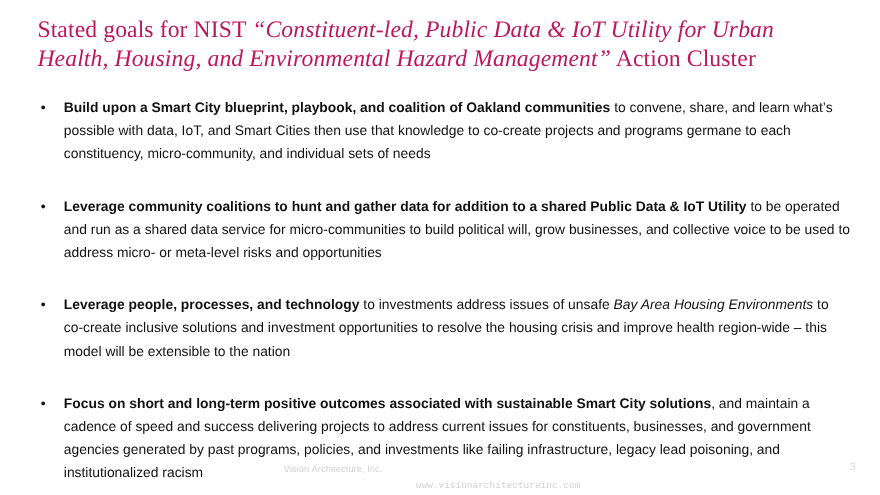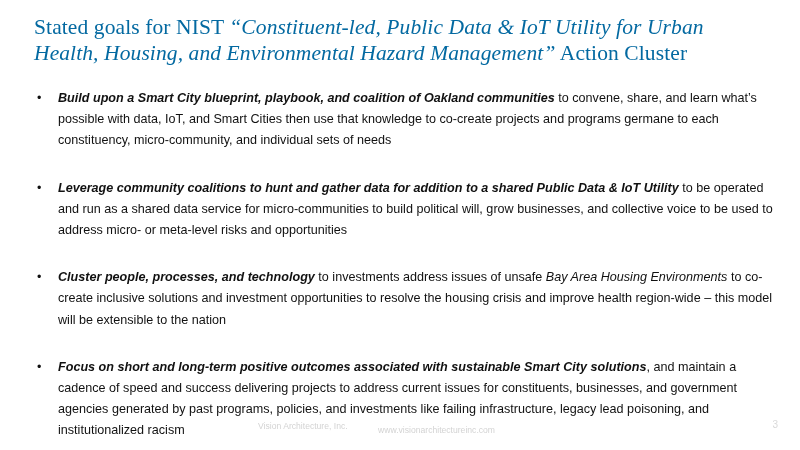--- a/index.html
+++ b/index.html
@@ -17,21 +17,21 @@
 
   
   #title {
     position: absolute;
     left: 34px;
     top: 14px;
     width: 732px;
     font-family: "Liberation Serif", "DejaVu Serif", serif;
     font-size: 21.5px;
     line-height: 26px;
-    color: #0369a1;
+    color: #be185d;
     letter-spacing: 0.1px;
   }
   #title .it {
     font-style: italic;
   }
 
   
   #bullets {
     position: absolute;
     left: 34px;
@@ -59,21 +59,20 @@
     font-size: 12.6px;
     line-height: 21.2px;
     color: #111111;
     text-align: left;
   }
   .bullet .txt {
     display: block;
   }
   .bullet b {
     font-weight: bold;
-    font-style: italic;
   }
   .bullet i {
   }
 
   
   #footer {
     position: absolute;
     left: 0;
     top: 421px;
     width: 800px;
@@ -84,22 +83,23 @@
   }
   #footer .f-company {
     position: absolute;
     left: 258px;
     top: 0;
     white-space: nowrap;
   }
   #footer .f-site {
     position: absolute;
     left: 378px;
-    top: 4px;
+    top: 16px;
     white-space: nowrap;
+    font-family: Liberation Mono, monospace;
   }
   #footer .f-email {
     position: absolute;
     left: 491px;
     top: 0;
     white-space: nowrap;
     margin-top: 44px;
   }
   #page-number {
     position: absolute;
@@ -126,21 +126,21 @@
       <span class="txt"><b>Build upon a Smart City blueprint, playbook, and coalition of Oakland communities</b><span> to convene, share, and learn what’s possible with data, IoT, and Smart Cities then use that knowledge to co-create projects and programs germane to each constituency, micro-community, and individual sets of needs</span></span>
     </div>
 
     <div class="bullet">
       <span class="marker">•</span>
       <span class="txt"><b>Leverage community coalitions to hunt and gather data for addition to a shared Public Data &amp; IoT Utility</b><span> to be operated and run as a shared data service for micro-communities to build political will, grow businesses, and collective voice to be used to address micro- or meta-level risks and opportunities</span></span>
     </div>
 
     <div class="bullet">
       <span class="marker">•</span>
-      <span class="txt"><b>Cluster people, processes, and technology</b><span> to investments address issues of unsafe </span><i>Bay Area Housing Environments</i><span> to co-create inclusive solutions and investment opportunities to resolve the housing crisis and improve health region-wide – this model will be extensible to the nation</span></span>
+      <span class="txt"><b>Leverage people, processes, and technology</b><span> to investments address issues of unsafe </span><i>Bay Area Housing Environments</i><span> to co-create inclusive solutions and investment opportunities to resolve the housing crisis and improve health region-wide – this model will be extensible to the nation</span></span>
     </div>
 
     <div class="bullet">
       <span class="marker">•</span>
       <span class="txt"><b>Focus on short and long-term positive outcomes associated with sustainable Smart City solutions</b><span>, and maintain a cadence of speed and success delivering projects to address current issues for constituents, businesses, and government agencies generated by past programs, policies, and investments like failing infrastructure, legacy lead poisoning, and institutionalized racism</span></span>
     </div>
 
   </div>
 
   <div id="footer">

